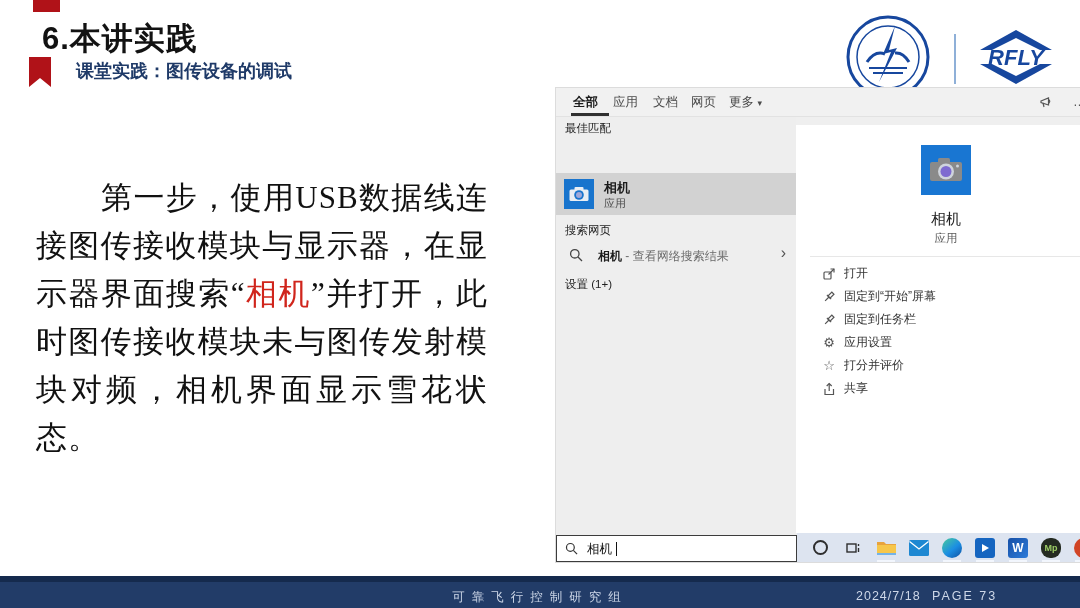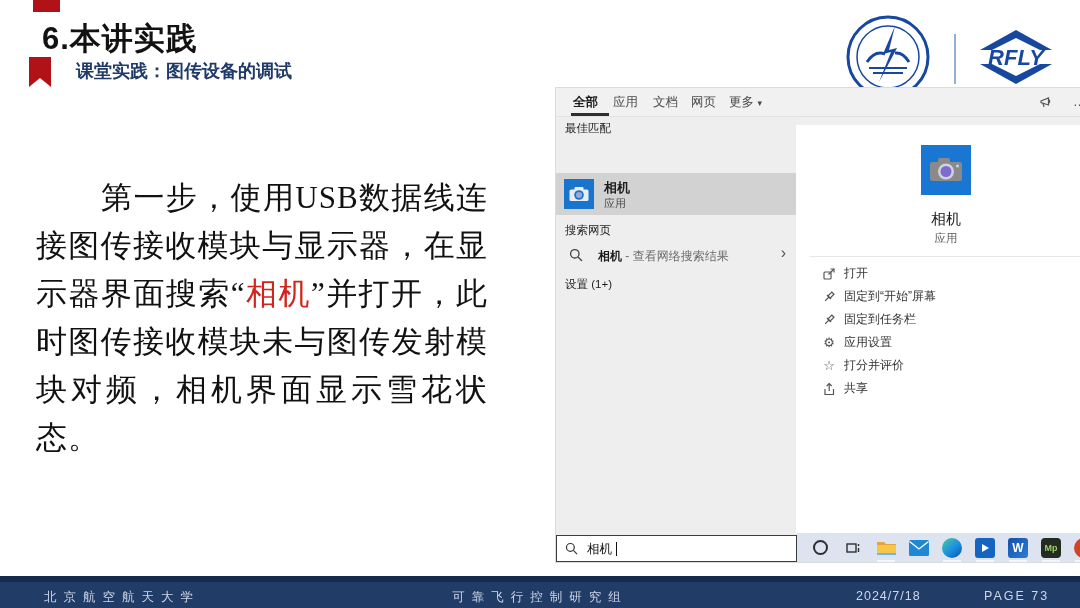--- a/index.html
+++ b/index.html
@@ -56,31 +56,31 @@
   .search-box .mag { position:absolute; left:8px; top:6px; }
   .search-value { position:absolute; left:30px; top:5px; font-size:12.5px; color:#111; }
   .caret { display:inline-block; width:1px; height:14px; background:#111; margin-left:1px; vertical-align:-2px; }
 
   .taskbar { position:absolute; left:241px; top:445px; width:304px; height:29px; background:#dde4f0; display:flex; align-items:center; gap:11px; padding-left:12px; }
   .tb { position:relative; width:22px; height:22px; display:flex; align-items:center; justify-content:center; }
   .tb .ind { position:absolute; left:2px; bottom:-3px; width:18px; height:2px; background:#f2f6fd; }
   .ic-cortana { width:15px; height:15px; border:2px solid #2e2e2e; border-radius:50%; }
   .ic-edge { width:20px; height:20px; border-radius:50%; background:linear-gradient(140deg,#45c6a2 5%,#1b8ee3 55%,#1057a8 95%); }
   .ic-word { width:20px; height:20px; border-radius:3px; background:linear-gradient(135deg,#1650a7,#2d7bd9); color:#fff; font-size:12px; font-weight:bold; display:flex; align-items:center; justify-content:center; }
-  .ic-mp { width:20px; height:20px; border-radius:4px; background:#242b21; color:#9ccc65; font-size:9px; font-weight:bold; display:flex; align-items:center; justify-content:center; }
+  .ic-mp { width:20px; height:20px; border-radius:9px; background:#242b21; color:#9ccc65; font-size:9px; font-weight:bold; display:flex; align-items:center; justify-content:center; }
   .ic-ppt { width:20px; height:20px; border-radius:50%; background:#d14425; color:#fff; font-size:12px; font-weight:bold; display:flex; align-items:center; justify-content:center; }
   .ic-movies { width:20px; height:20px; border-radius:3px; background:#1565c0; display:flex; align-items:center; justify-content:center; }
 
   
   .footer { position:absolute; left:0; top:576px; width:1080px; height:32px; background:#223c68; border-top:6px solid #152a4d; }
   .footer span { position:absolute; top:7px; font-size:12.5px; color:#cdd7e8; letter-spacing:7px; white-space:nowrap; }
   .f-left { left:44px; }
   .f-center { left:50%; transform:translateX(-50%); }
   .f-date { left:856px; letter-spacing:1px !important; }
-  .f-page { left:984px; letter-spacing:2px !important; }
+  .f-page { left:932px; letter-spacing:2px !important; }
 
   svg { display:block; }
 </style>
 </head>
 <body>
 
 <div class="slide">
 
   <div class="corner-rect"></div>
   <div class="slide-title">6.本讲实践</div>
@@ -295,19 +295,18 @@
           <span class="ind"></span>
         </div>
       <div class="tb">
           <span class="ic-ppt">P</span>
           <span class="ind"></span>
         </div>
     </div>
   </div>
 
   <div class="footer">
-    <span class="f-left">北京航空航天大学</span>
     <span class="f-center">可靠飞行控制研究组</span>
     <span class="f-date">2024/7/18</span>
     <span class="f-page">PAGE 73</span>
   </div>
 
 </div>
 
 </body></html>

